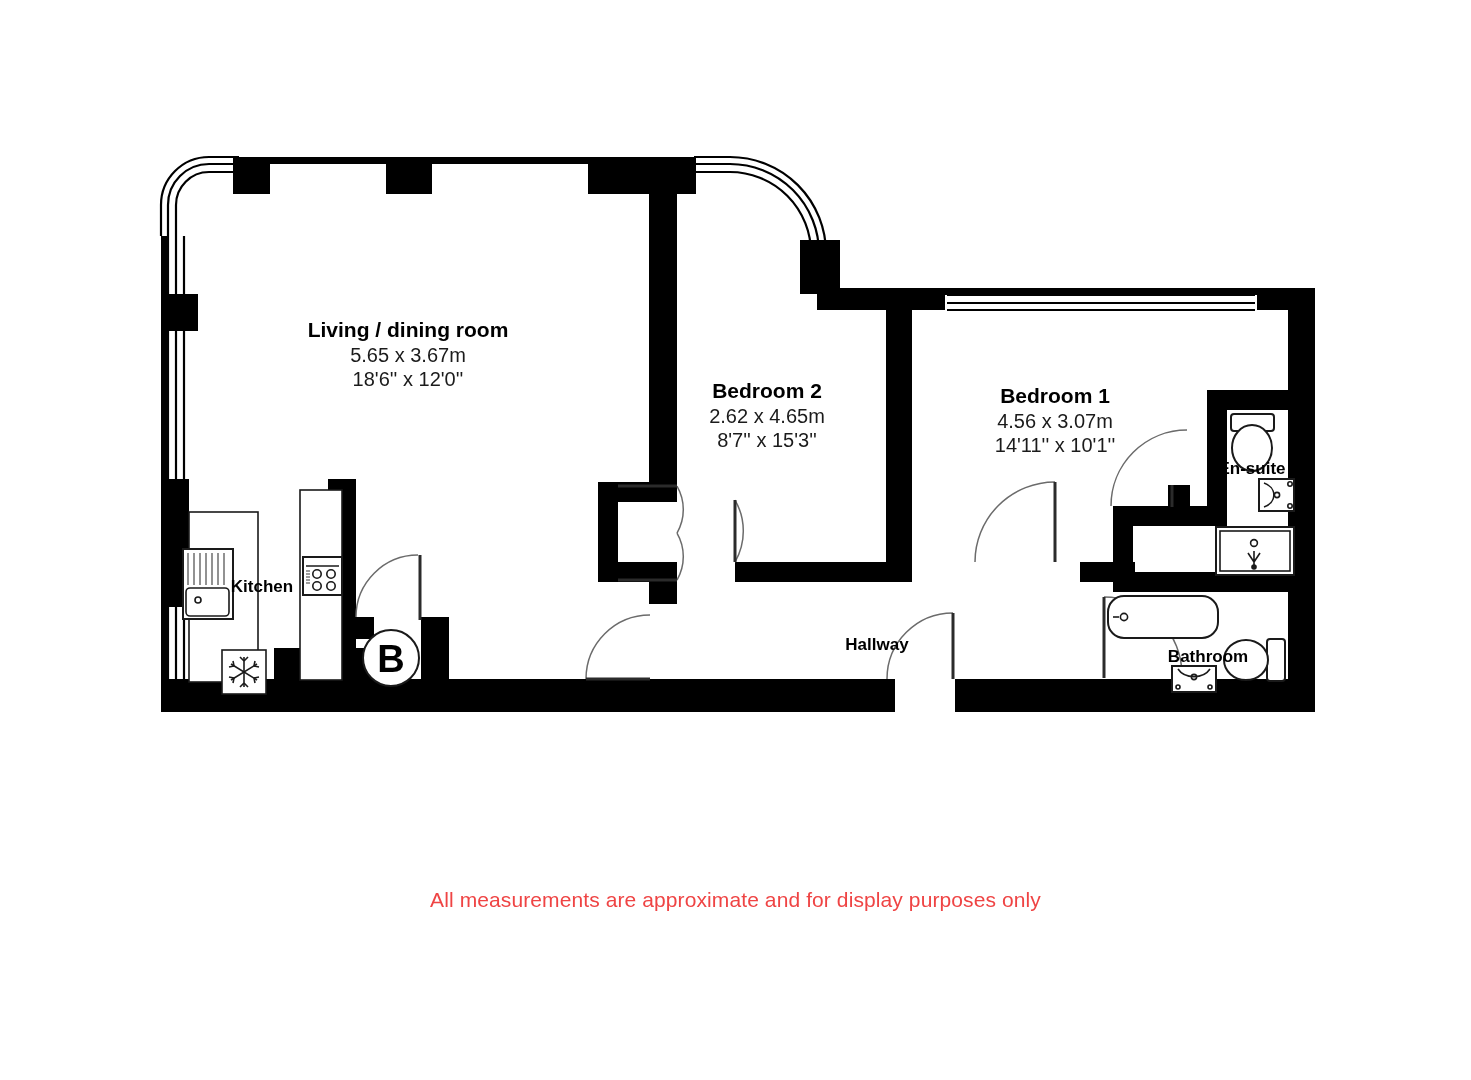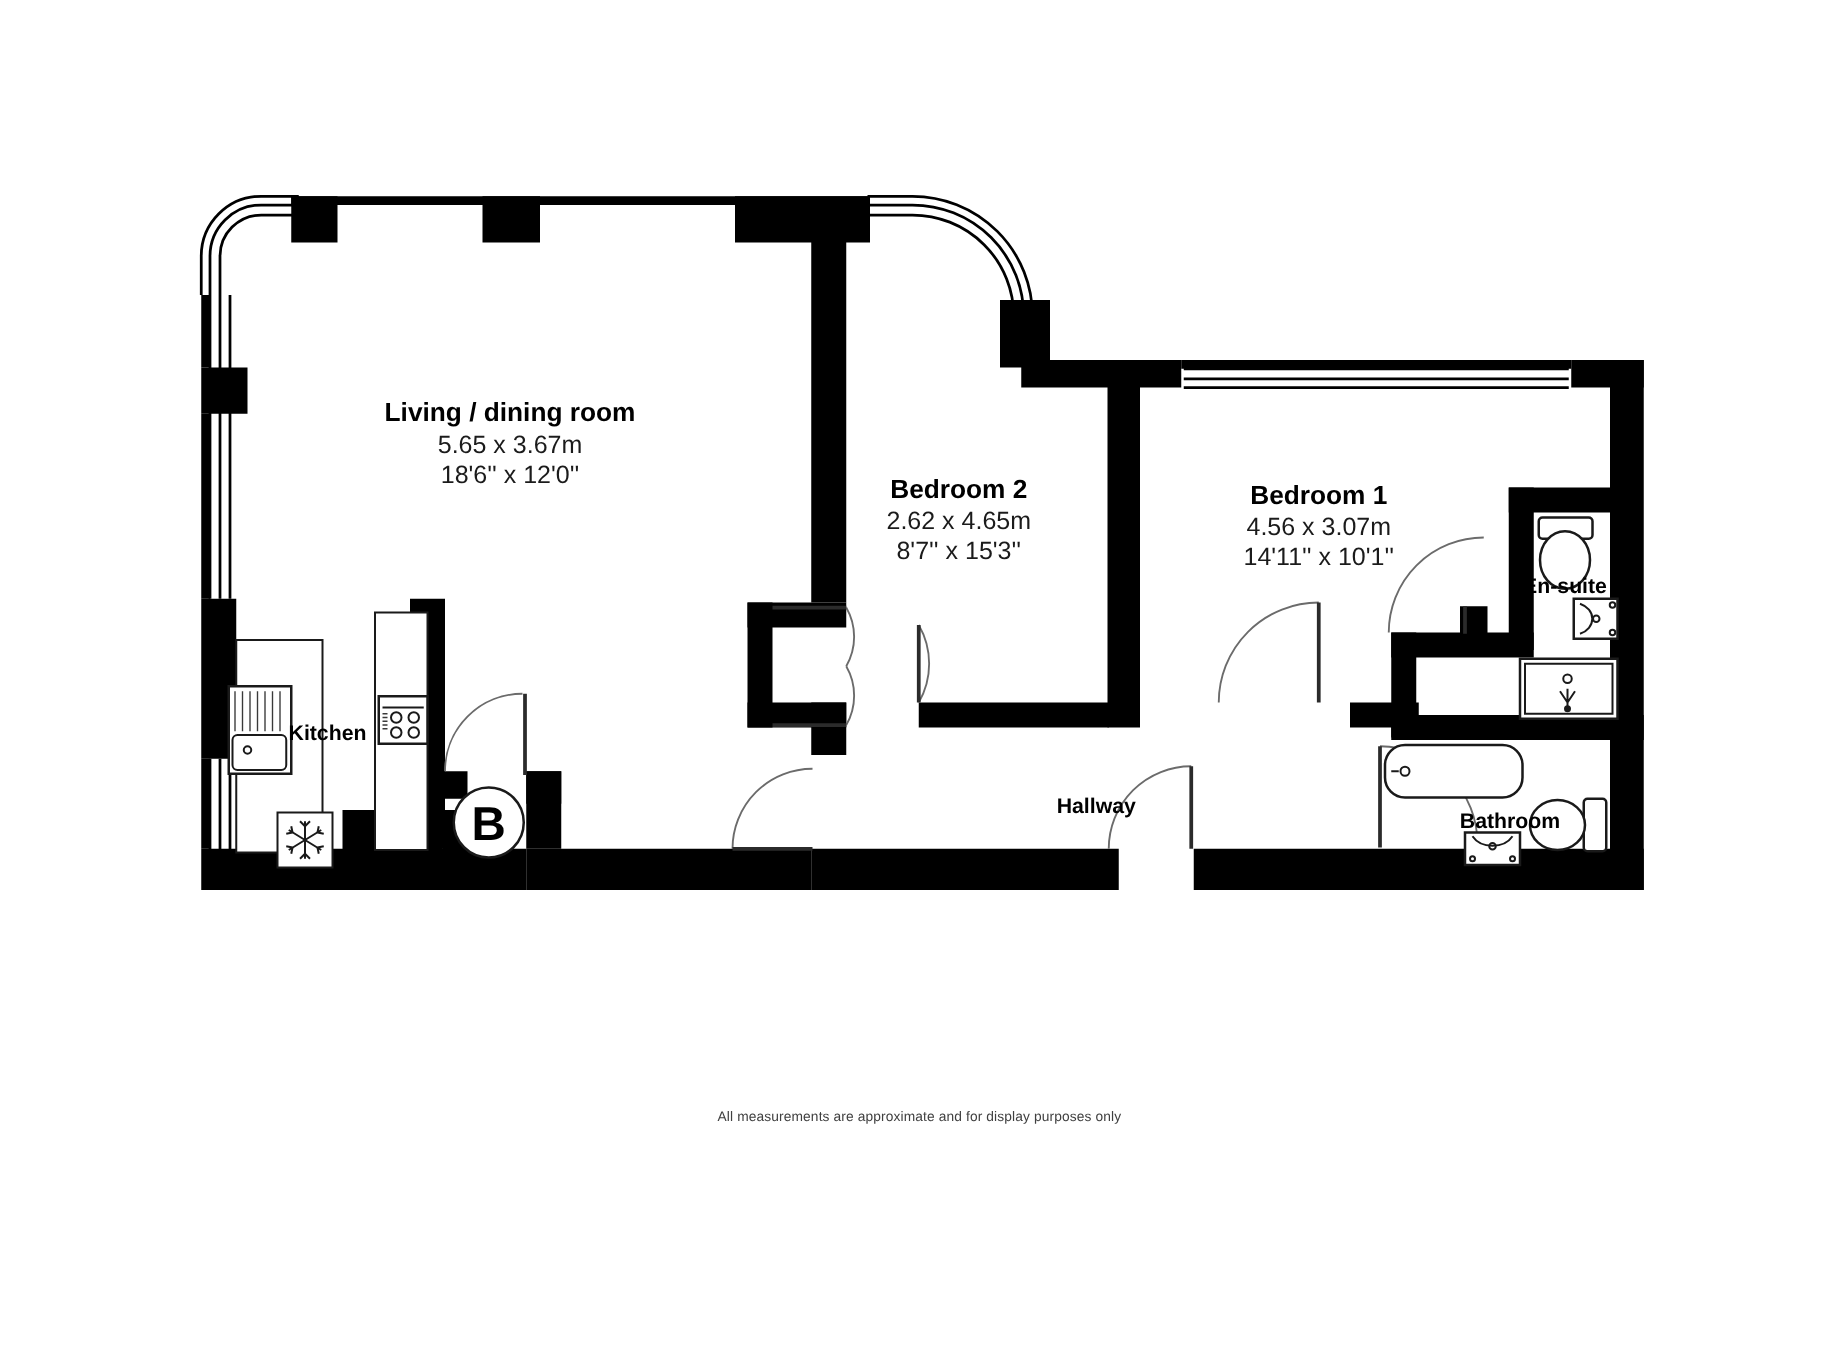--- a/index.html
+++ b/index.html
@@ -64,22 +64,22 @@
     fill: #000000;
     text-anchor: middle;
   }
   .disclaimer {
     position: absolute;
     left: 0;
     top: 888px;
     width: 1471px;
     text-align: center;
     font-family: "Liberation Sans", sans-serif;
-    font-size: 11px;
-    color: #404040;
+    font-size: 21px;
+    color: #ef4444;
     letter-spacing: 0.1px;
   }
 </style>
 </head>
 <body>
 
 <div id="plan-root">
 
   <svg id="floorplan" viewBox="0 0 1471 1080">
 

